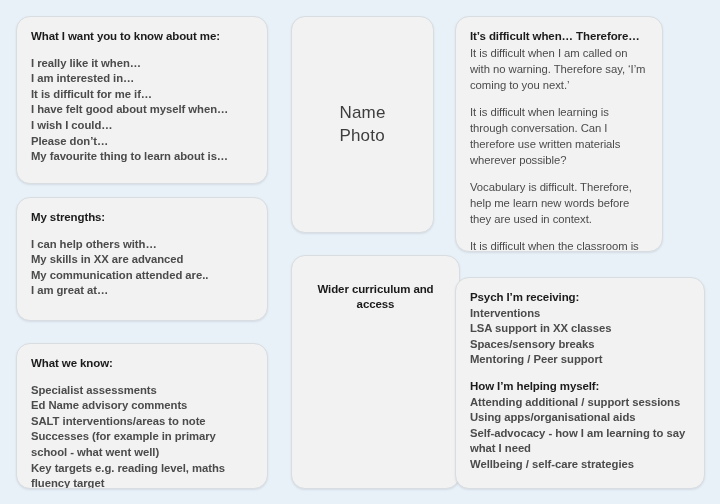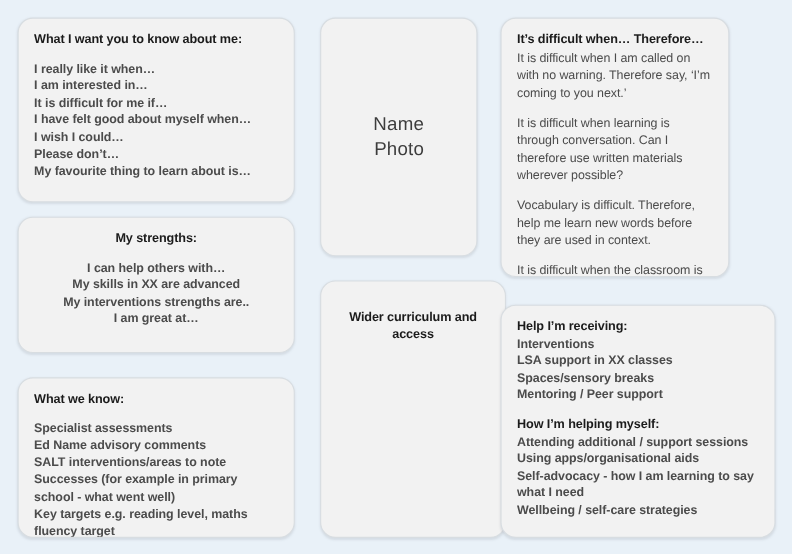--- a/index.html
+++ b/index.html
@@ -65,21 +65,21 @@
   }
   .para.last {
     margin-bottom: 0;
   }
   .para.first {
     margin-top: 0;
   }
 
   
   #card-about      { left: 16px;  top: 16px;  width: 252px; height: 168px; }
-  #card-strengths  { left: 16px;  top: 197px; width: 252px; height: 124px; text-align: center; }
+  #card-strengths  { left: 16px;  top: 197px; width: 252px; height: 124px; }
   #card-know       { left: 16px;  top: 343px; width: 252px; height: 146px; }
 
   
   #card-name       { left: 291px; top: 16px;  width: 143px; height: 217px; }
   #card-wider      { left: 291px; top: 255px; width: 169px; height: 234px; }
 
   
   #card-difficult  { left: 455px; top: 16px;  width: 208px; height: 236px; }
   #card-help       { left: 455px; top: 277px; width: 250px; height: 212px; }
 
@@ -89,21 +89,21 @@
     flex-direction: column;
     align-items: center;
     justify-content: center;
     box-sizing: border-box;
     padding: 0;
   }
   .name-photo {
     font-size: 17px;
     color: #3d3d3d;
     line-height: 1.34;
-    text-align: right;
+    text-align: left;
     letter-spacing: 0.2px;
   }
   .name-photo .ln { display: block; }
 
   #card-wider .card-inner {
     padding: 26px 10px 10px 10px;
     text-align: center;
   }
   #card-wider .title {
     font-size: 11.5px;
@@ -135,21 +135,21 @@
       </div>
     </div>
   </div>
 
   <div class="card" id="card-strengths">
     <div class="card-inner">
       <div class="title spaced">My strengths:</div>
       <div class="lines">
         <span class="ln">I can help others with…</span>
         <span class="ln">My skills in XX are advanced</span>
-        <span class="ln">My interventions strengths are..</span>
+        <span class="ln">My communication attended are..</span>
         <span class="ln">I am great at…</span>
       </div>
     </div>
   </div>
 
   <div class="card" id="card-know">
     <div class="card-inner">
       <div class="title spaced">What we know:</div>
       <div class="lines">
         <span class="ln">Specialist assessments</span>
@@ -181,21 +181,21 @@
       <div class="title tight">It’s difficult when… Therefore…</div>
       <p class="para first">It is difficult when I am called on with no warning. Therefore say, ‘I’m coming to you next.’</p>
       <p class="para">It is difficult when learning is through conversation. Can I therefore use written materials wherever possible?</p>
       <p class="para">Vocabulary is difficult. Therefore, help me learn new words before they are used in context.</p>
       <p class="para last">It is difficult when the classroom is cold. Therefore, let me wear a coat.</p>
     </div>
   </div>
 
   <div class="card" id="card-help">
     <div class="card-inner">
-      <div class="title tight">Help I’m receiving:</div>
+      <div class="title tight">Psych I’m receiving:</div>
       <div class="lines">
         <span class="ln">Interventions</span>
         <span class="ln">LSA support in XX classes</span>
         <span class="ln">Spaces/sensory breaks</span>
         <span class="ln">Mentoring / Peer support</span>
       </div>
       <div class="block-gap"></div>
       <div class="title tight">How I’m helping myself:</div>
       <div class="lines">
         <span class="ln">Attending additional / support sessions</span>

